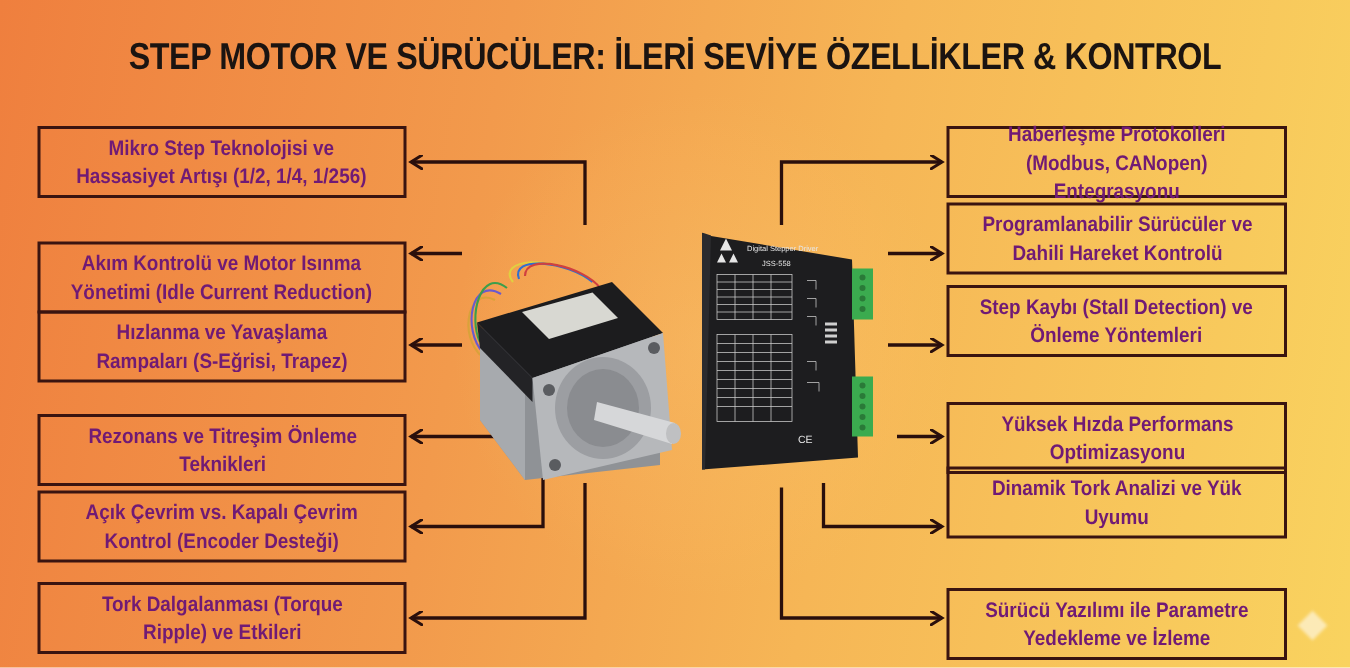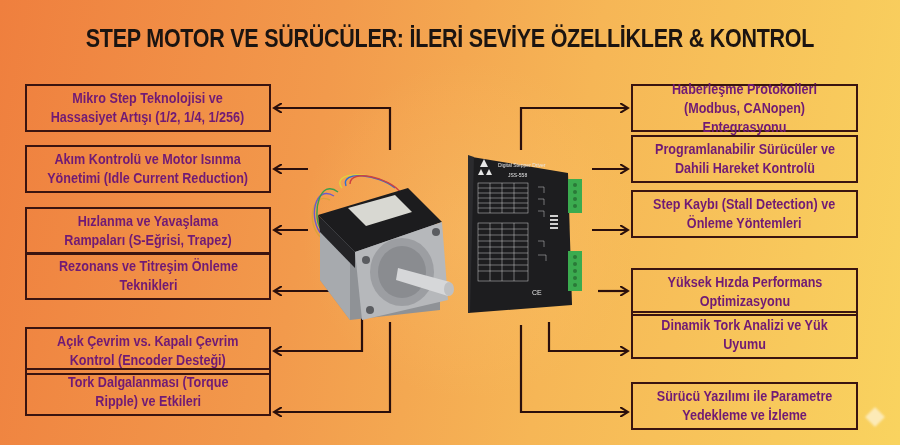--- a/index.html
+++ b/index.html
@@ -52,37 +52,37 @@
     <polyline points="598,291 628,291" marker-end="url(#ah)"></polyline>
     <polyline points="549,322 549,351 628,351" marker-end="url(#ah)"></polyline>
     <polyline points="521,325 521,412 628,412" marker-end="url(#ah)"></polyline>
   </g>
 </svg>
 
 <div class="box left" style="top:84px">
     <span>Mikro Step Teknolojisi ve
 Hassasiyet Artışı (1/2, 1/4, 1/256)</span>
   </div>
-<div class="box left" style="top:145px">
+<div class="box left" style="top:161px">
     <span>Akım Kontrolü ve Motor Isınma
 Yönetimi (Idle Current Reduction)</span>
   </div>
 <div class="box left" style="top:207px">
     <span>Hızlanma ve Yavaşlama
 Rampaları (S-Eğrisi, Trapez)</span>
   </div>
-<div class="box left" style="top:252px">
+<div class="box left" style="top:276px">
     <span>Rezonans ve Titreşim Önleme
 Teknikleri</span>
   </div>
 <div class="box left" style="top:327px">
     <span>Açık Çevrim vs. Kapalı Çevrim
 Kontrol (Encoder Desteği)</span>
   </div>
-<div class="box left" style="top:368px">
+<div class="box left" style="top:388px">
     <span>Tork Dalgalanması (Torque
 Ripple) ve Etkileri</span>
   </div>
 
 <div class="box right" style="top:84px">
     <span>Haberleşme Protokolleri
 (Modbus, CANopen) Entegrasyonu</span>
   </div>
 <div class="box right" style="top:135px">
     <span>Programlanabilir Sürücüler ve
@@ -92,21 +92,21 @@
     <span>Step Kaybı (Stall Detection) ve
 Önleme Yöntemleri</span>
   </div>
 <div class="box right" style="top:268px">
     <span>Yüksek Hızda Performans
 Optimizasyonu</span>
   </div>
 <div class="box right" style="top:311px">
     <span>Dinamik Tork Analizi ve Yük Uyumu</span>
   </div>
-<div class="box right" style="top:382px">
+<div class="box right" style="top:392px">
     <span>Sürücü Yazılımı ile Parametre
 Yedekleme ve İzleme</span>
   </div>
 
 <svg class="motor" viewBox="0 0 170 160">
 
   <g fill="none" stroke-width="1.4">
     <path d="M30,40 C10,30 5,70 25,80" stroke="#d9a23a"></path>
     <path d="M34,36 C14,24 8,60 22,75" stroke="#6a5acd"></path>
     <path d="M38,32 C20,18 12,52 20,68" stroke="#3c9e4c"></path>

